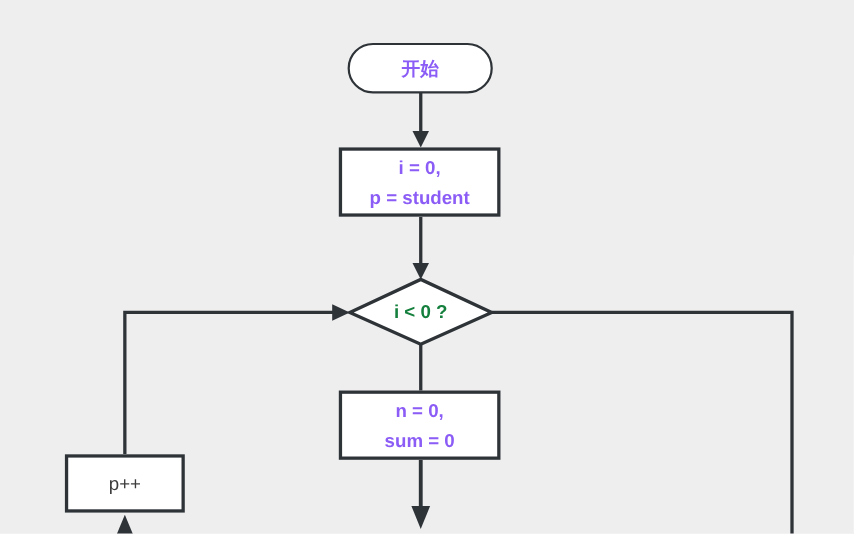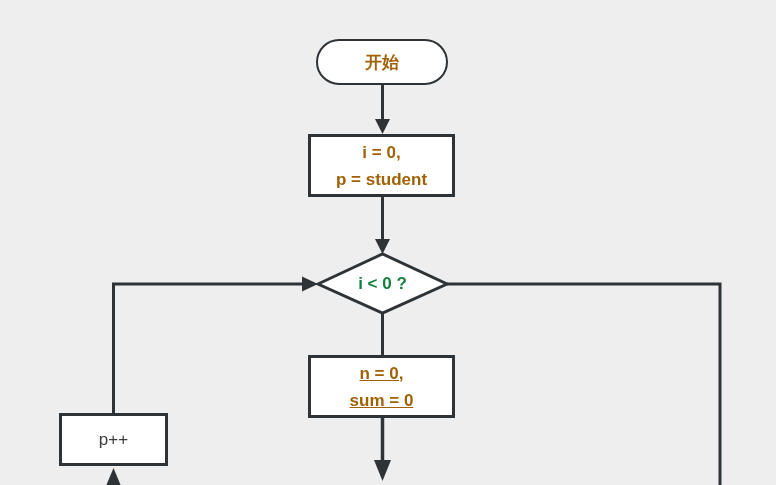--- a/index.html
+++ b/index.html
@@ -22,32 +22,32 @@
     position: absolute;
     box-sizing: border-box;
     background: #ffffff;
     border: 3px solid #2e3338;
     display: flex;
     align-items: center;
     justify-content: center;
     text-align: center;
     font-size: 17px;
     font-weight: bold;
-    color: #a16207;
+    color: #8b5cf6;
     line-height: 27px;
     white-space: pre-line;
   }
   .terminator {
     left: 316px; top: 39px;
     width: 132px; height: 46px;
     border-radius: 23px;
     border-width: 2.5px;
   }
   .process-init   { left: 308px; top: 134px; width: 147px; height: 63px; }
-  .process-reset  { left: 308px; top: 355px; width: 147px; height: 63px; text-decoration: underline; }
+  .process-reset  { left: 308px; top: 355px; width: 147px; height: 63px; }
   .process-incr   {
     left: 59px; top: 413px; width: 109px; height: 53px;
     font-weight: 400; color: #3c3c3c;
   }
   .decision-label {
     position: absolute;
     left: 318px; top: 254px;
     width: 129px; height: 59px;
     display: flex; align-items: center; justify-content: center;
     font-size: 17px; font-weight: bold; color: #15803d;

